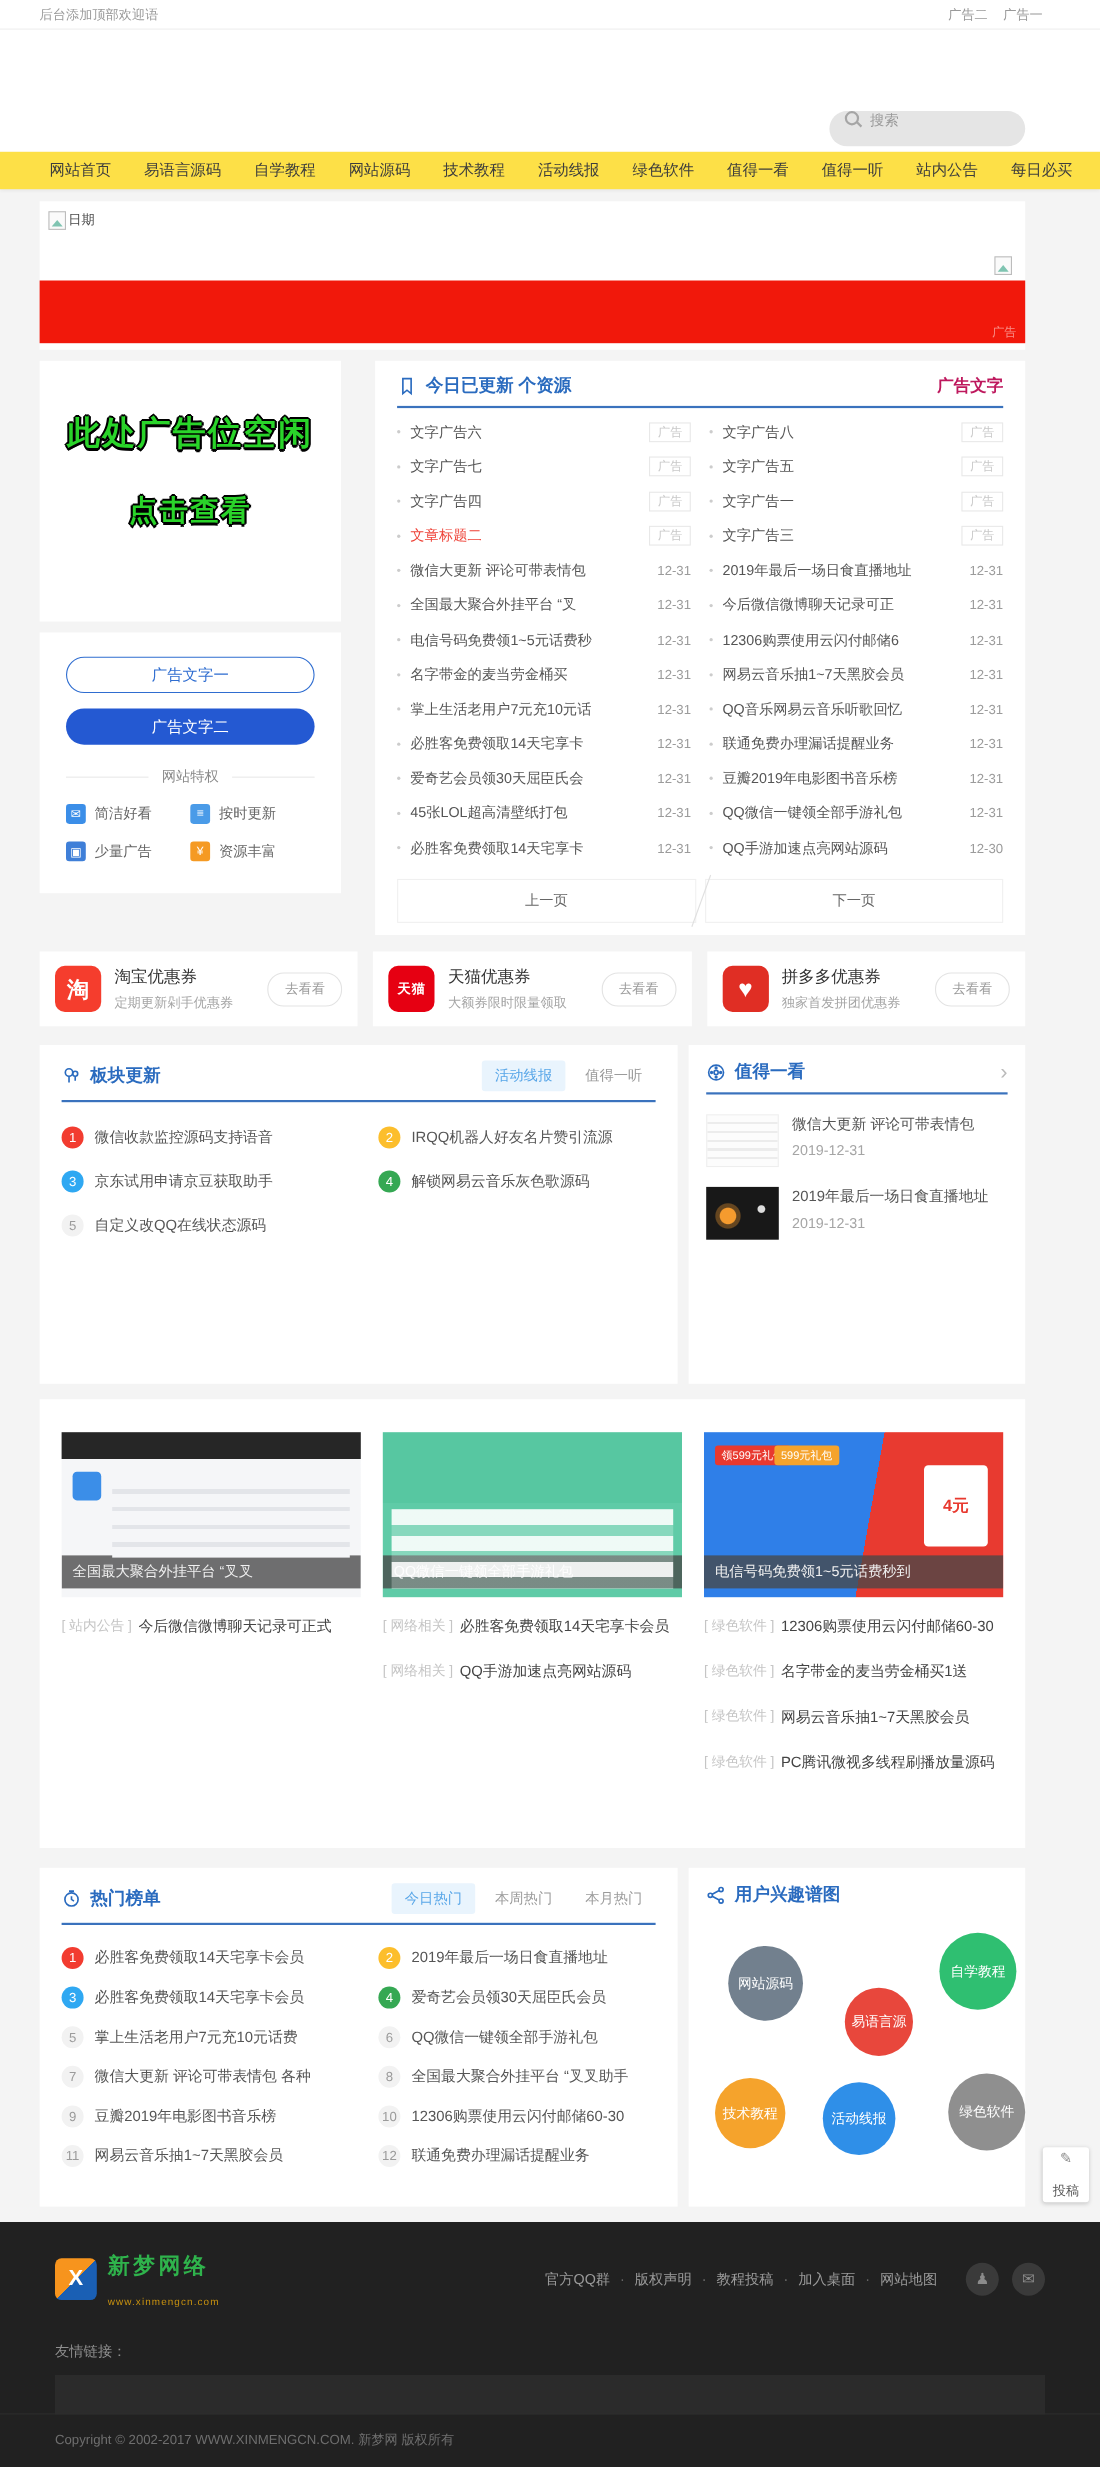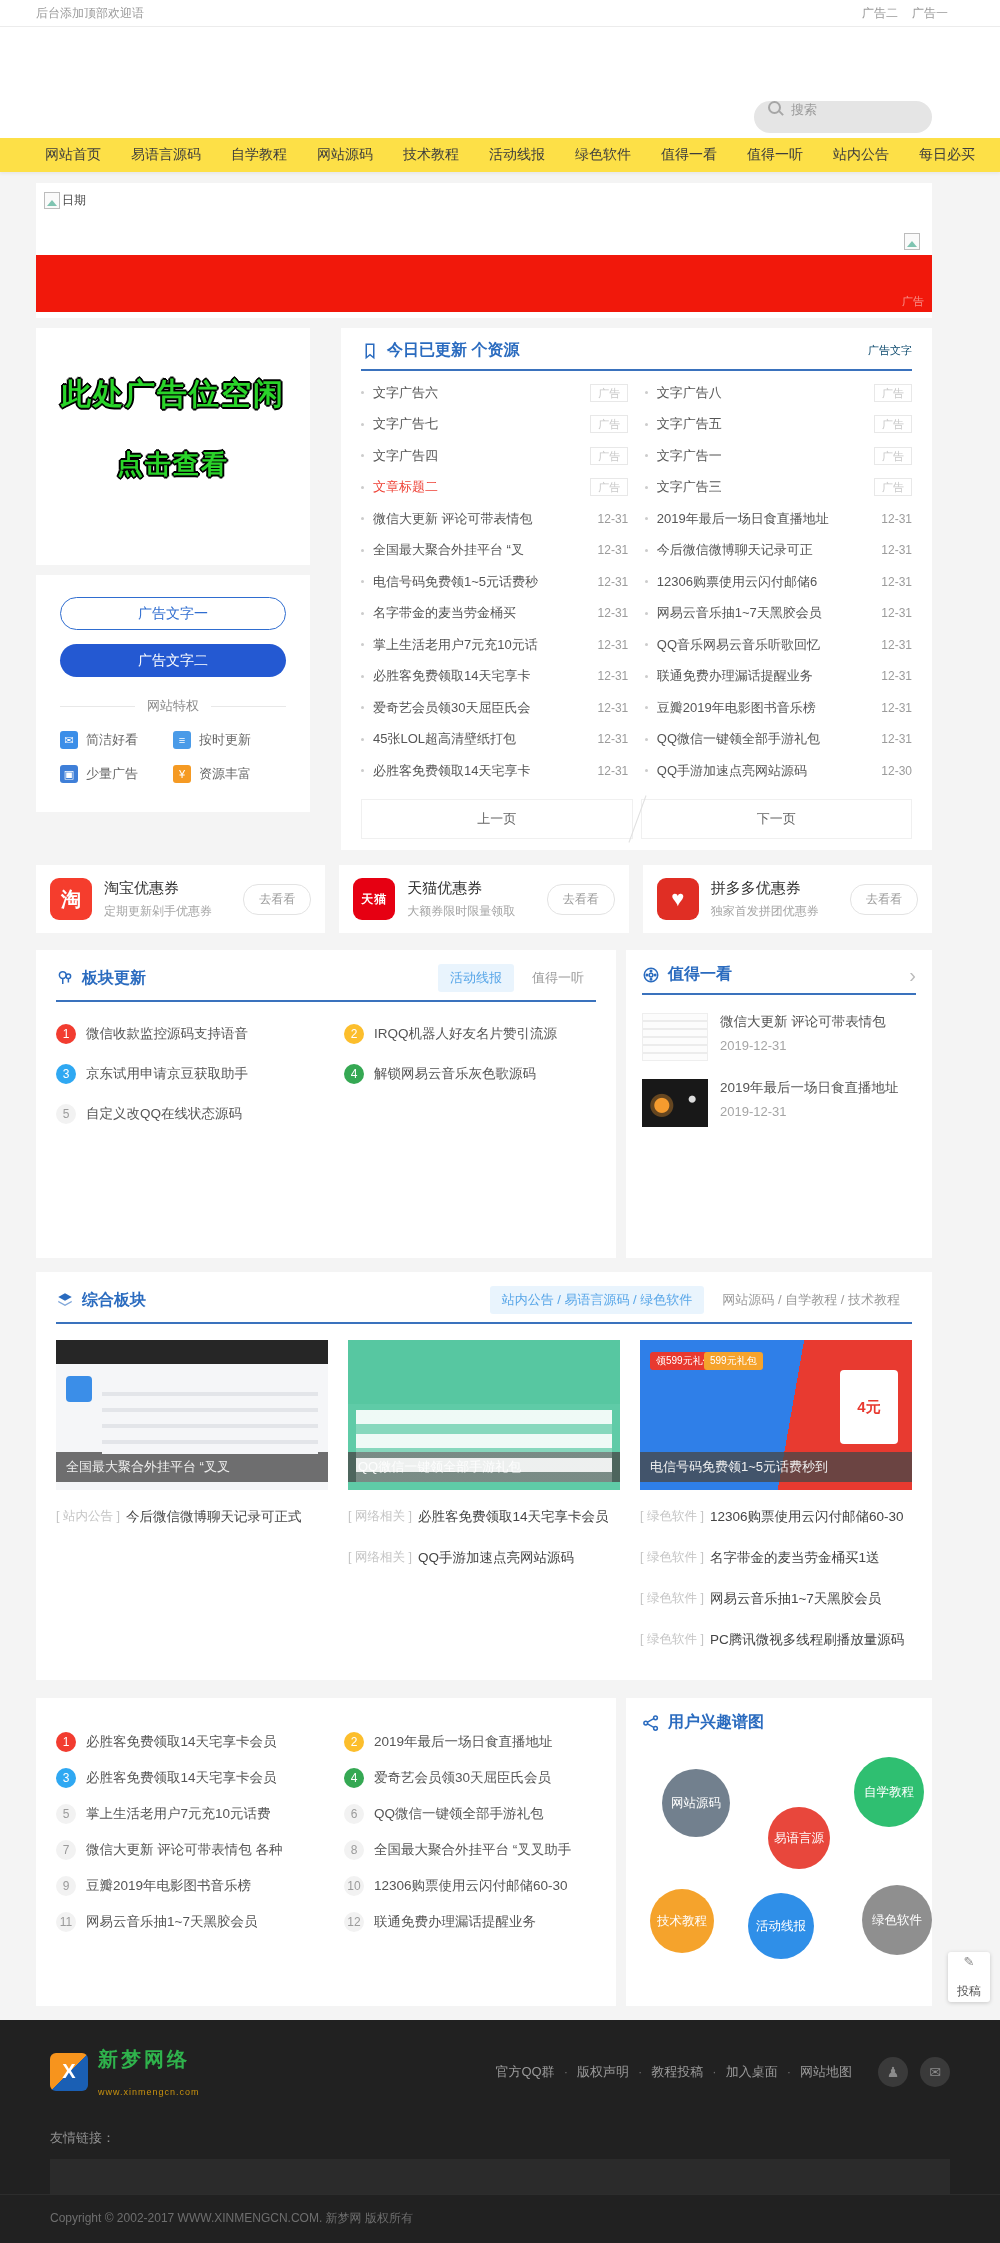--- a/index.html
+++ b/index.html
@@ -46,21 +46,21 @@
   .perk-ico{width:18px;height:18px;border-radius:3px;margin-right:8px;display:flex;align-items:center;justify-content:center;color:#fff;font-size:11px;flex:none}
   .ico-chat{background:#3b8ee8}.ico-chat::before{content:"✉"}
   .ico-doc{background:#4a9be8}.ico-doc::before{content:"≡"}
   .ico-film{background:#3f7fd8}.ico-film::before{content:"▣"}
   .ico-box{background:#f59a23}.ico-box::before{content:"¥"}
   
   .main-panel{width:591px;height:522px;box-sizing:border-box;padding:12px 20px 16px;background:#fff}
   .panel-head{display:flex;align-items:center;padding-bottom:8px;border-bottom:2px solid #3a72bd}
   .panel-head .hico{display:flex;align-items:center}
   .panel-title{color:#2a6bbf;font-size:16px;font-weight:bold;margin-left:8px}
-  .head-red{margin-left:auto;color:#0c4a6e;font-weight:normal;font-size:11px;cursor:pointer}
+  .head-red{margin-left:auto;color:#be185d;font-weight:bold;font-size:15px;cursor:pointer}
   .ulist{display:flex;justify-content:space-between;margin-top:6px}
   .ucol{width:48.5%}
   .urow{display:flex;align-items:center;height:31.5px;font-size:13px;color:#555}
   .dot{width:3px;height:3px;background:#ccc;border-radius:50%;margin-right:9px;flex:none}
   .urow .t{flex:1;overflow:hidden;white-space:nowrap;text-overflow:ellipsis;margin-right:10px;cursor:pointer}
   .t.t-red{color:#ee4237}
   .m-ad{border:1px solid #e8e8e8;color:#c9c9c9;font-size:11px;padding:1px 7px;line-height:14px;flex:none}
   .m-date{color:#9b9b9b;font-size:12px;flex:none}
   .pager{display:flex;margin-top:12px;position:relative}
   .pg{flex:1;height:40px;line-height:38px;text-align:center;border:1px solid #f0f0f0;color:#666;font-size:13px;box-sizing:border-box;cursor:pointer;background:#fff}
@@ -511,33 +511,20 @@
               <div class="w-title">2019年最后一场日食直播地址</div>
               <div class="w-date">2019-12-31</div>
             </span>
           </div>
 
       </div>
     </div>
   </div>
 
   <div class="composite">
-    <div class="panel-head">
-      <span class="hico">
-        <svg width="18" height="18" viewBox="0 0 24 24" fill="#2a6bbf">
-            <path d="M12 3l9 5-9 5-9-5z"></path>
-            <path d="M3 13l9 5 9-5v2l-9 5-9-5z" opacity=".6"></path>
-          </svg>
-      </span>
-      <span class="panel-title">综合板块</span>
-      <span class="tabs">
-        <span class="tabgroup active">站内公告 / 易语言源码 / 绿色软件</span>
-        <span class="tabgroup">网站源码 / 自学教程 / 技术教程</span>
-      </span>
-    </div>
     <div class="cards">
       <div>
         <div class="cimg img1">
           <span class="caption">全国最大聚合外挂平台 “叉叉</span>
         </div>
         <div class="clist">
 
             <div class="crow">
               <span class="ctag">站内公告</span>
               <span class="ctitle">今后微信微博聊天记录可正式</span>
@@ -592,20 +579,34 @@
               <span class="ctitle">PC腾讯微视多线程刷播放量源码</span>
             </div>
 
         </div>
       </div>
     </div>
   </div>
 
   <div class="row3">
     <div class="wide-panel">
+      <div class="panel-head">
+        <span class="hico">
+          <svg width="18" height="18" viewBox="0 0 24 24" fill="none" stroke="#2a6bbf" stroke-width="2">
+              <circle cx="12" cy="13" r="8"></circle>
+              <path d="M12 9v4l3 2M9 3h6"></path>
+            </svg>
+        </span>
+        <span class="panel-title">热门榜单</span>
+        <span class="tabs">
+          <span class="tab active">今日热门</span>
+            <span class="tab">本周热门</span>
+            <span class="tab">本月热门</span>
+        </span>
+      </div>
       <div class="blist" style="grid-auto-rows:36px">
 
           <div class="bitem" style="height:36px">
             <span class="chip r1">1</span>
             <span class="bt">必胜客免费领取14天宅享卡会员</span>
           </div>
 
           <div class="bitem" style="height:36px">
             <span class="chip r2">2</span>
             <span class="bt">2019年最后一场日食直播地址</span>

